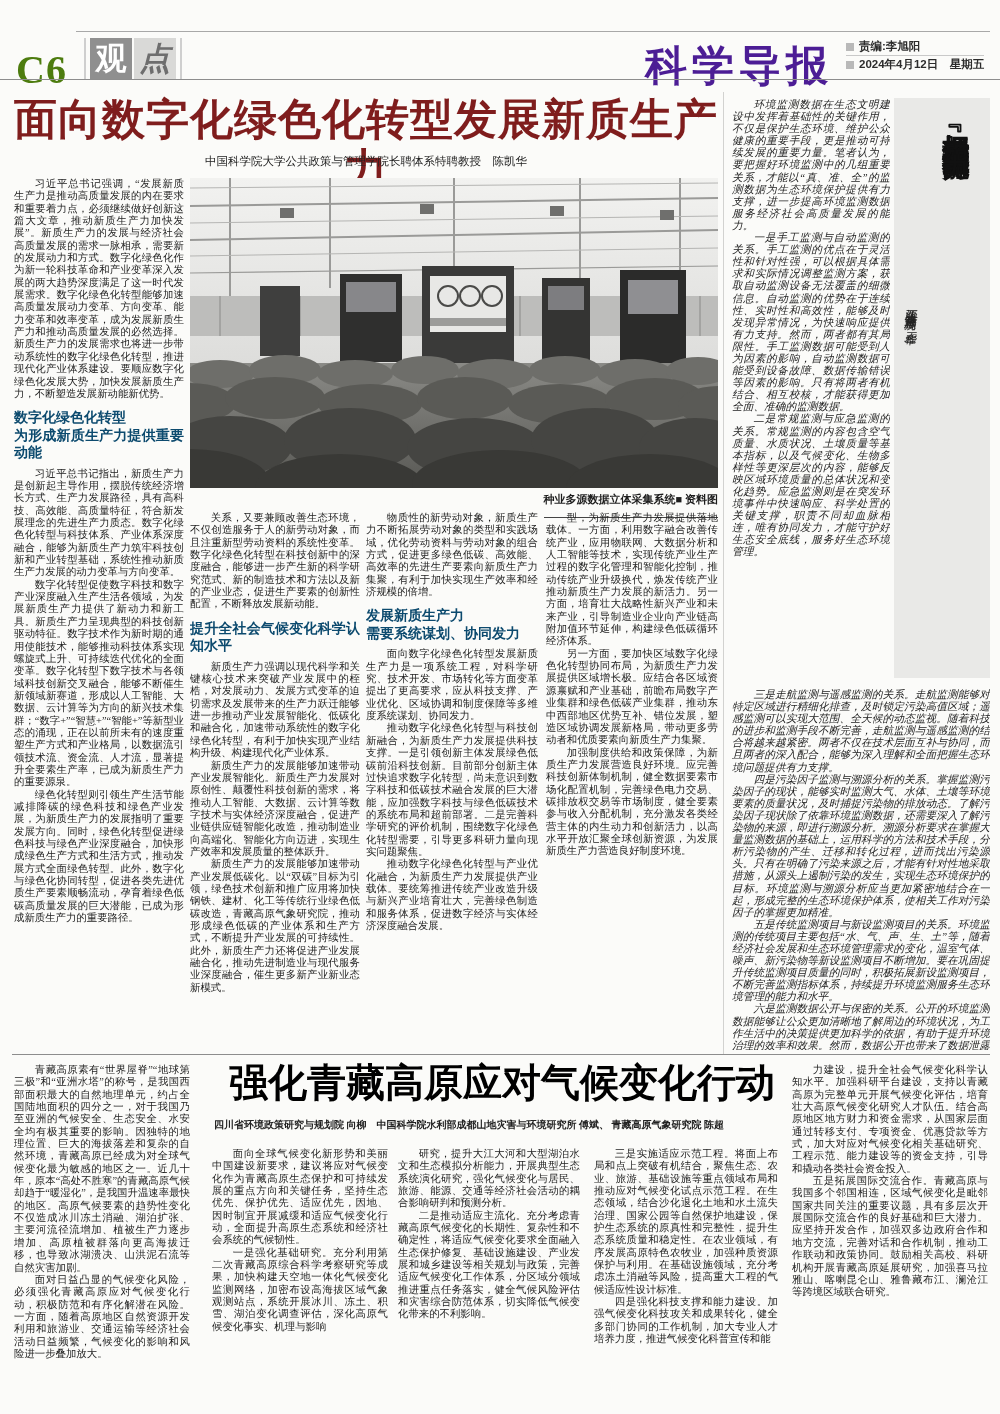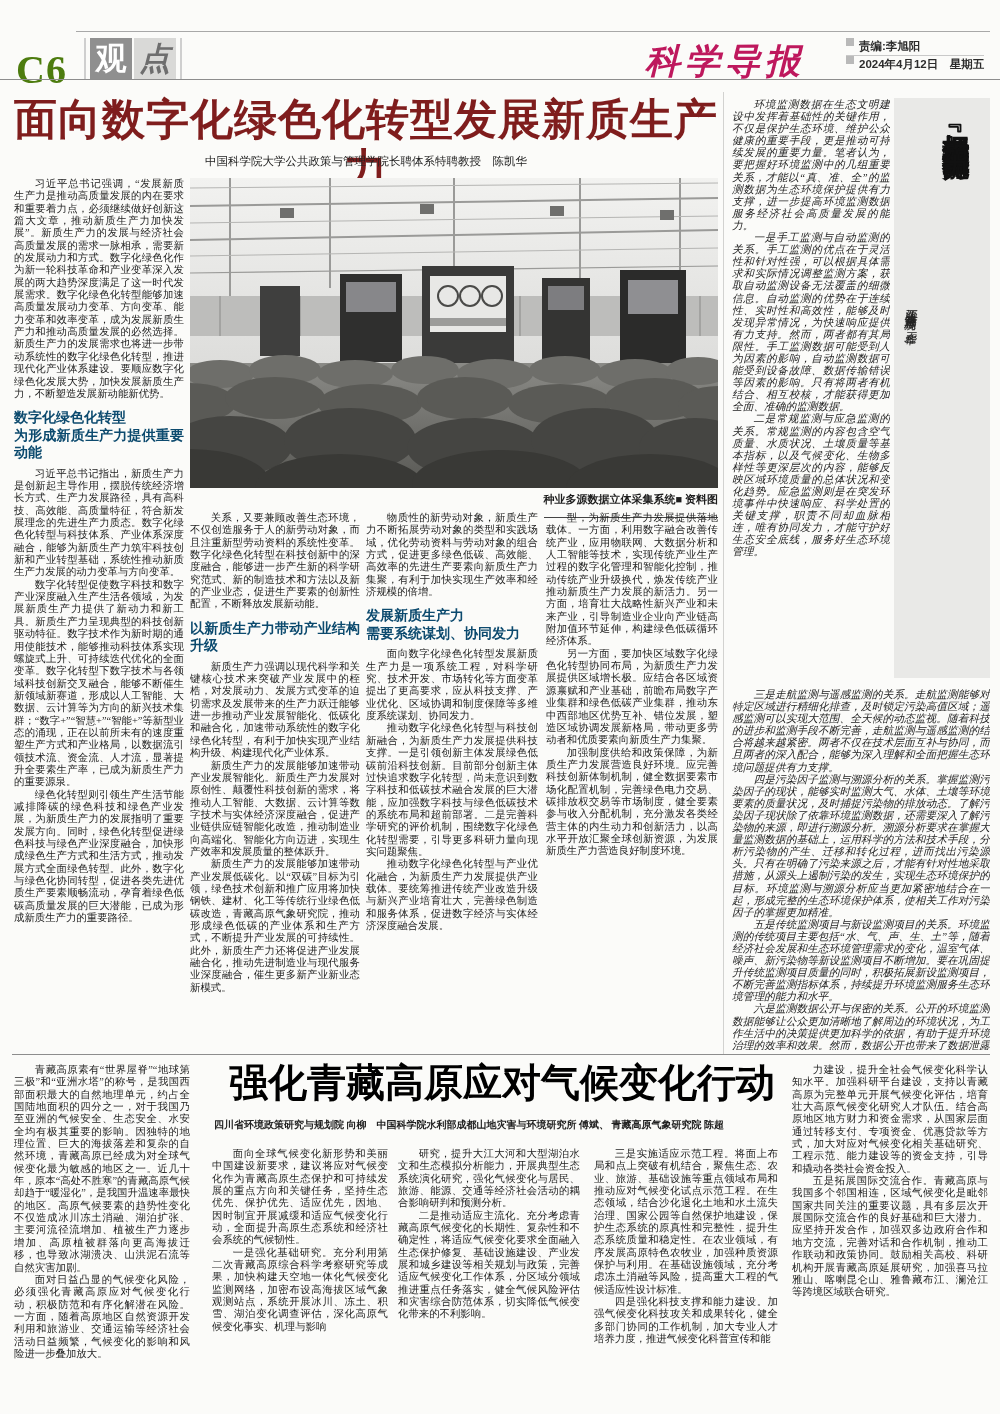--- a/index.html
+++ b/index.html
@@ -8,25 +8,25 @@
   
   .toprule{position:absolute;left:76px;top:31px;width:914px;border-top:1.5px solid #a8a8a8;}
   .headrule{position:absolute;left:0px;top:79px;width:1000px;border-top:1.5px solid #8d8d8d;}
   .pageno{position:absolute;left:16px;top:30px;font-weight:900;font-size:40px;letter-spacing:1px;color:#4d7c0f;margin-top:16px;}
   .secbar{position:absolute;top:38px;width:2px;height:42px;background:#cfcfcf;}
   .secbox{position:absolute;top:38px;width:42px;height:42px;text-align:center;line-height:42px;
           font-size:31px;font-family:"Liberation Sans","DejaVu Sans",sans-serif;}
   .secbox.b1{left:90px;background:#8f8f8f;color:#ffffff;font-weight:700;}
   .secbox.b2{left:134px;background:#d9d9d7;color:#6e6e6e;font-style:italic;font-weight:700;
              font-family:"Liberation Serif",serif;}
-  .masthead{position:absolute;left:645px;top:38px;font-size:35px;color:#be185d;font-style:italic;
+  .masthead{position:absolute;left:645px;top:38px;font-size:42px;color:#4c1d95;
             font-weight:700;letter-spacing:5px;}
   .hinfo{position:absolute;left:846px;top:38px;font-size:11.5px;line-height:17px;
          font-family:"Liberation Sans","DejaVu Sans",sans-serif;color:#2c2c2c;font-weight:700;}
-  .hinfo .row{display:flex;align-items:flex-start;}
+  .hinfo .row{display:flex;align-items:center;}
   .hinfo .row+.row{border-top:1px solid #c9c9c9;}
   .sqbullet{display:inline-block;width:8px;height:8px;background:#b9b9b9;margin-right:5px;}
   
   .mainhead{position:absolute;left:14px;top:94px;width:704px;text-align:center;
             font-family:"Liberation Sans","DejaVu Sans",sans-serif;font-weight:900;
             font-size:43px;line-height:50px;letter-spacing:1px;color:#7f1d1d;}
   .mainby{position:absolute;left:14px;top:154px;width:704px;text-align:center;font-size:11.5px;color:#222;}
   .photo{position:absolute;left:190px;top:178px;width:528px;height:310px;overflow:hidden;background:#dcdcda;}
   .caption{position:absolute;left:190px;top:492px;width:528px;text-align:right;font-size:11px;font-weight:700;}
   .caption span{border-bottom:1px solid #444;padding-bottom:12px;}
@@ -182,21 +182,21 @@
   <div class="col" style="left:14px;top:178px;width:170px;height:872px;">
       <p class="para">习近平总书记强调，“发展新质生产力是推动高质量发展的内在要求和重要着力点，必须继续做好创新这篇大文章，推动新质生产力加快发展”。新质生产力的发展与经济社会高质量发展的需求一脉相承，需要新的发展动力和方式。数字化绿色化作为新一轮科技革命和产业变革深入发展的两大趋势深度满足了这一时代发展需求。数字化绿色化转型能够加速高质量发展动力变革、方向变革、能力变革和效率变革，成为发展新质生产力和推动高质量发展的必然选择。新质生产力的发展需求也将进一步带动系统性的数字化绿色化转型，推进现代化产业体系建设。要顺应数字化绿色化发展大势，加快发展新质生产力，不断塑造发展新动能新优势。</p>
       <div class="subhead">数字化绿色化转型
 为形成新质生产力提供重要动能</div>
       <p class="para">习近平总书记指出，新质生产力是创新起主导作用，摆脱传统经济增长方式、生产力发展路径，具有高科技、高效能、高质量特征，符合新发展理念的先进生产力质态。数字化绿色化转型与科技体系、产业体系深度融合，能够为新质生产力筑牢科技创新和产业转型基础，系统性推动新质生产力发展的动力变革与方向变革。</p>
       <p class="para">数字化转型促使数字科技和数字产业深度融入生产生活各领域，为发展新质生产力提供了新动力和新工具。新质生产力呈现典型的科技创新驱动特征。数字技术作为新时期的通用使能技术，能够推动科技体系实现螺旋式上升、可持续迭代优化的全面变革。数字化转型下数字技术与各领域科技创新交叉融合，能够不断催生新领域新赛道，形成以人工智能、大数据、云计算等为方向的新兴技术集群；“数字+”“智慧+”“智能+”等新型业态的涌现，正在以前所未有的速度重塑生产方式和产业格局，以数据流引领技术流、资金流、人才流，显著提升全要素生产率，已成为新质生产力的重要源泉。</p>
       <p class="para">绿色化转型则引领生产生活节能减排降碳的绿色科技和绿色产业发展，为新质生产力的发展指明了重要发展方向。同时，绿色化转型促进绿色科技与绿色产业深度融合，加快形成绿色生产方式和生活方式，推动发展方式全面绿色转型。此外，数字化与绿色化协同转型，促进各类先进优质生产要素顺畅流动，孕育着绿色低碳高质量发展的巨大潜能，已成为形成新质生产力的重要路径。</p>
     </div>
   <div class="col" style="left:190px;top:512px;width:170px;height:540px;">
       <p class="para">关系，又要兼顾改善生态环境，不仅创造服务于人的新劳动对象，而且注重新型劳动资料的系统性变革。数字化绿色化转型在科技创新中的深度融合，能够进一步产生新的科学研究范式、新的制造技术和方法以及新的产业业态，促进生产要素的创新性配置，不断释放发展新动能。</p>
-      <div class="subhead">以新质生产力带动产业结构升级</div>
+      <div class="subhead">提升全社会气候变化科学认知水平</div>
       <p class="para">新质生产力强调以现代科学和关键核心技术来突破产业发展中的桎梏，对发展动力、发展方式变革的迫切需求及发展带来的生产力跃迁能够进一步推动产业发展智能化、低碳化和融合化，加速带动系统性的数字化绿色化转型，有利于加快实现产业结构升级、构建现代化产业体系。</p>
       <p class="para">新质生产力的发展能够加速带动产业发展智能化。新质生产力发展对原创性、颠覆性科技创新的需求，将推动人工智能、大数据、云计算等数字技术与实体经济深度融合，促进产业链供应链智能化改造，推动制造业向高端化、智能化方向迈进，实现生产效率和发展质量的整体跃升。</p>
       <p class="para">新质生产力的发展能够加速带动产业发展低碳化。以“双碳”目标为引领，绿色技术创新和推广应用将加快钢铁、建材、化工等传统行业绿色低碳改造，青藏高原气象研究院，推动形成绿色低碳的产业体系和生产方式，不断提升产业发展的可持续性。此外，新质生产力还将促进产业发展融合化，推动先进制造业与现代服务业深度融合，催生更多新产业新业态新模式。</p>
     </div>
   <div class="col" style="left:546px;top:512px;width:172px;height:540px;">
       <p class="para">型，为新质生产力发展提供落地载体。一方面，利用数字融合改善传统产业，应用物联网、大数据分析和人工智能等技术，实现传统产业生产过程的数字化管理和智能化控制，推动传统产业升级换代，焕发传统产业推动新质生产力发展的新活力。另一方面，培育壮大战略性新兴产业和未来产业，引导制造业企业向产业链高附加值环节延伸，构建绿色低碳循环经济体系。</p>
       <p class="para">另一方面，要加快区域数字化绿色化转型协同布局，为新质生产力发展提供区域增长极。应结合各区域资源禀赋和产业基础，前瞻布局数字产业集群和绿色低碳产业集群，推动东中西部地区优势互补、错位发展，塑造区域协调发展新格局，带动更多劳动者和优质要素向新质生产力集聚。</p>
       <p class="para">加强制度供给和政策保障，为新质生产力发展营造良好环境。应完善科技创新体制机制，健全数据要素市场化配置机制，完善绿色电力交易、碳排放权交易等市场制度，健全要素参与收入分配机制，充分激发各类经营主体的内生动力和创新活力，以高水平开放汇聚全球创新资源，为发展新质生产力营造良好制度环境。</p>
     </div>
   <div class="col" style="left:366px;top:512px;width:172px;height:540px;">

